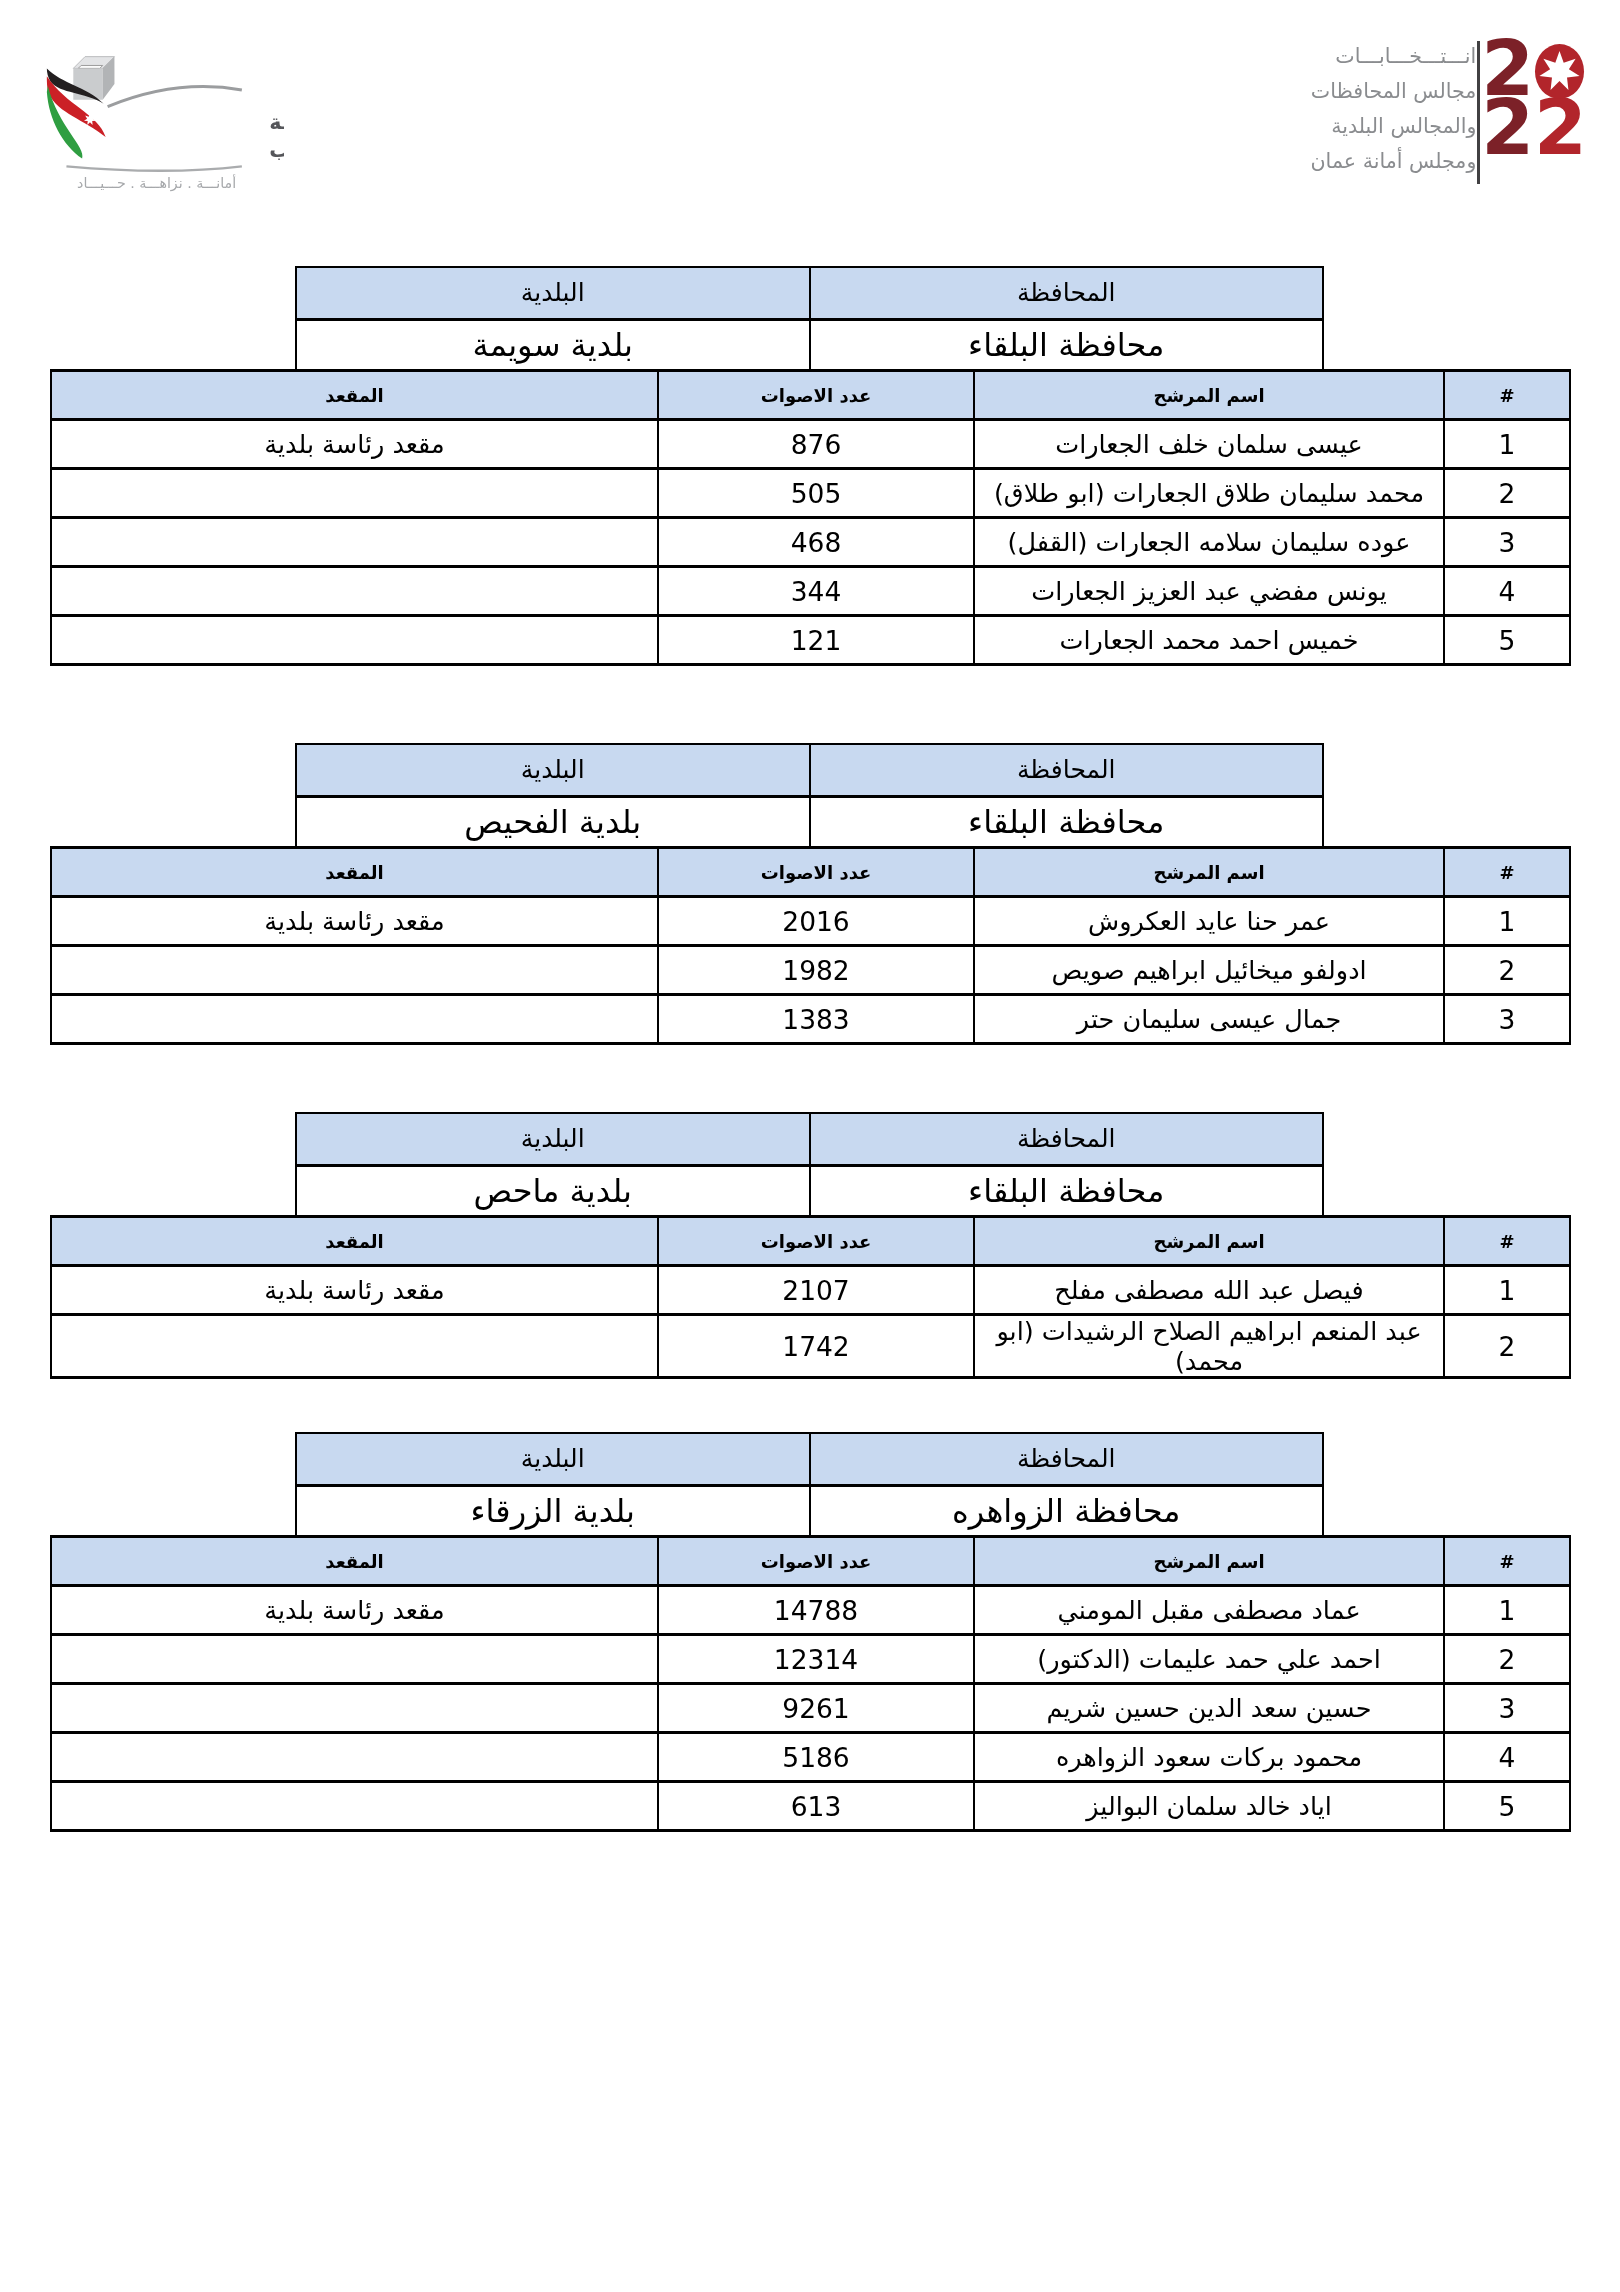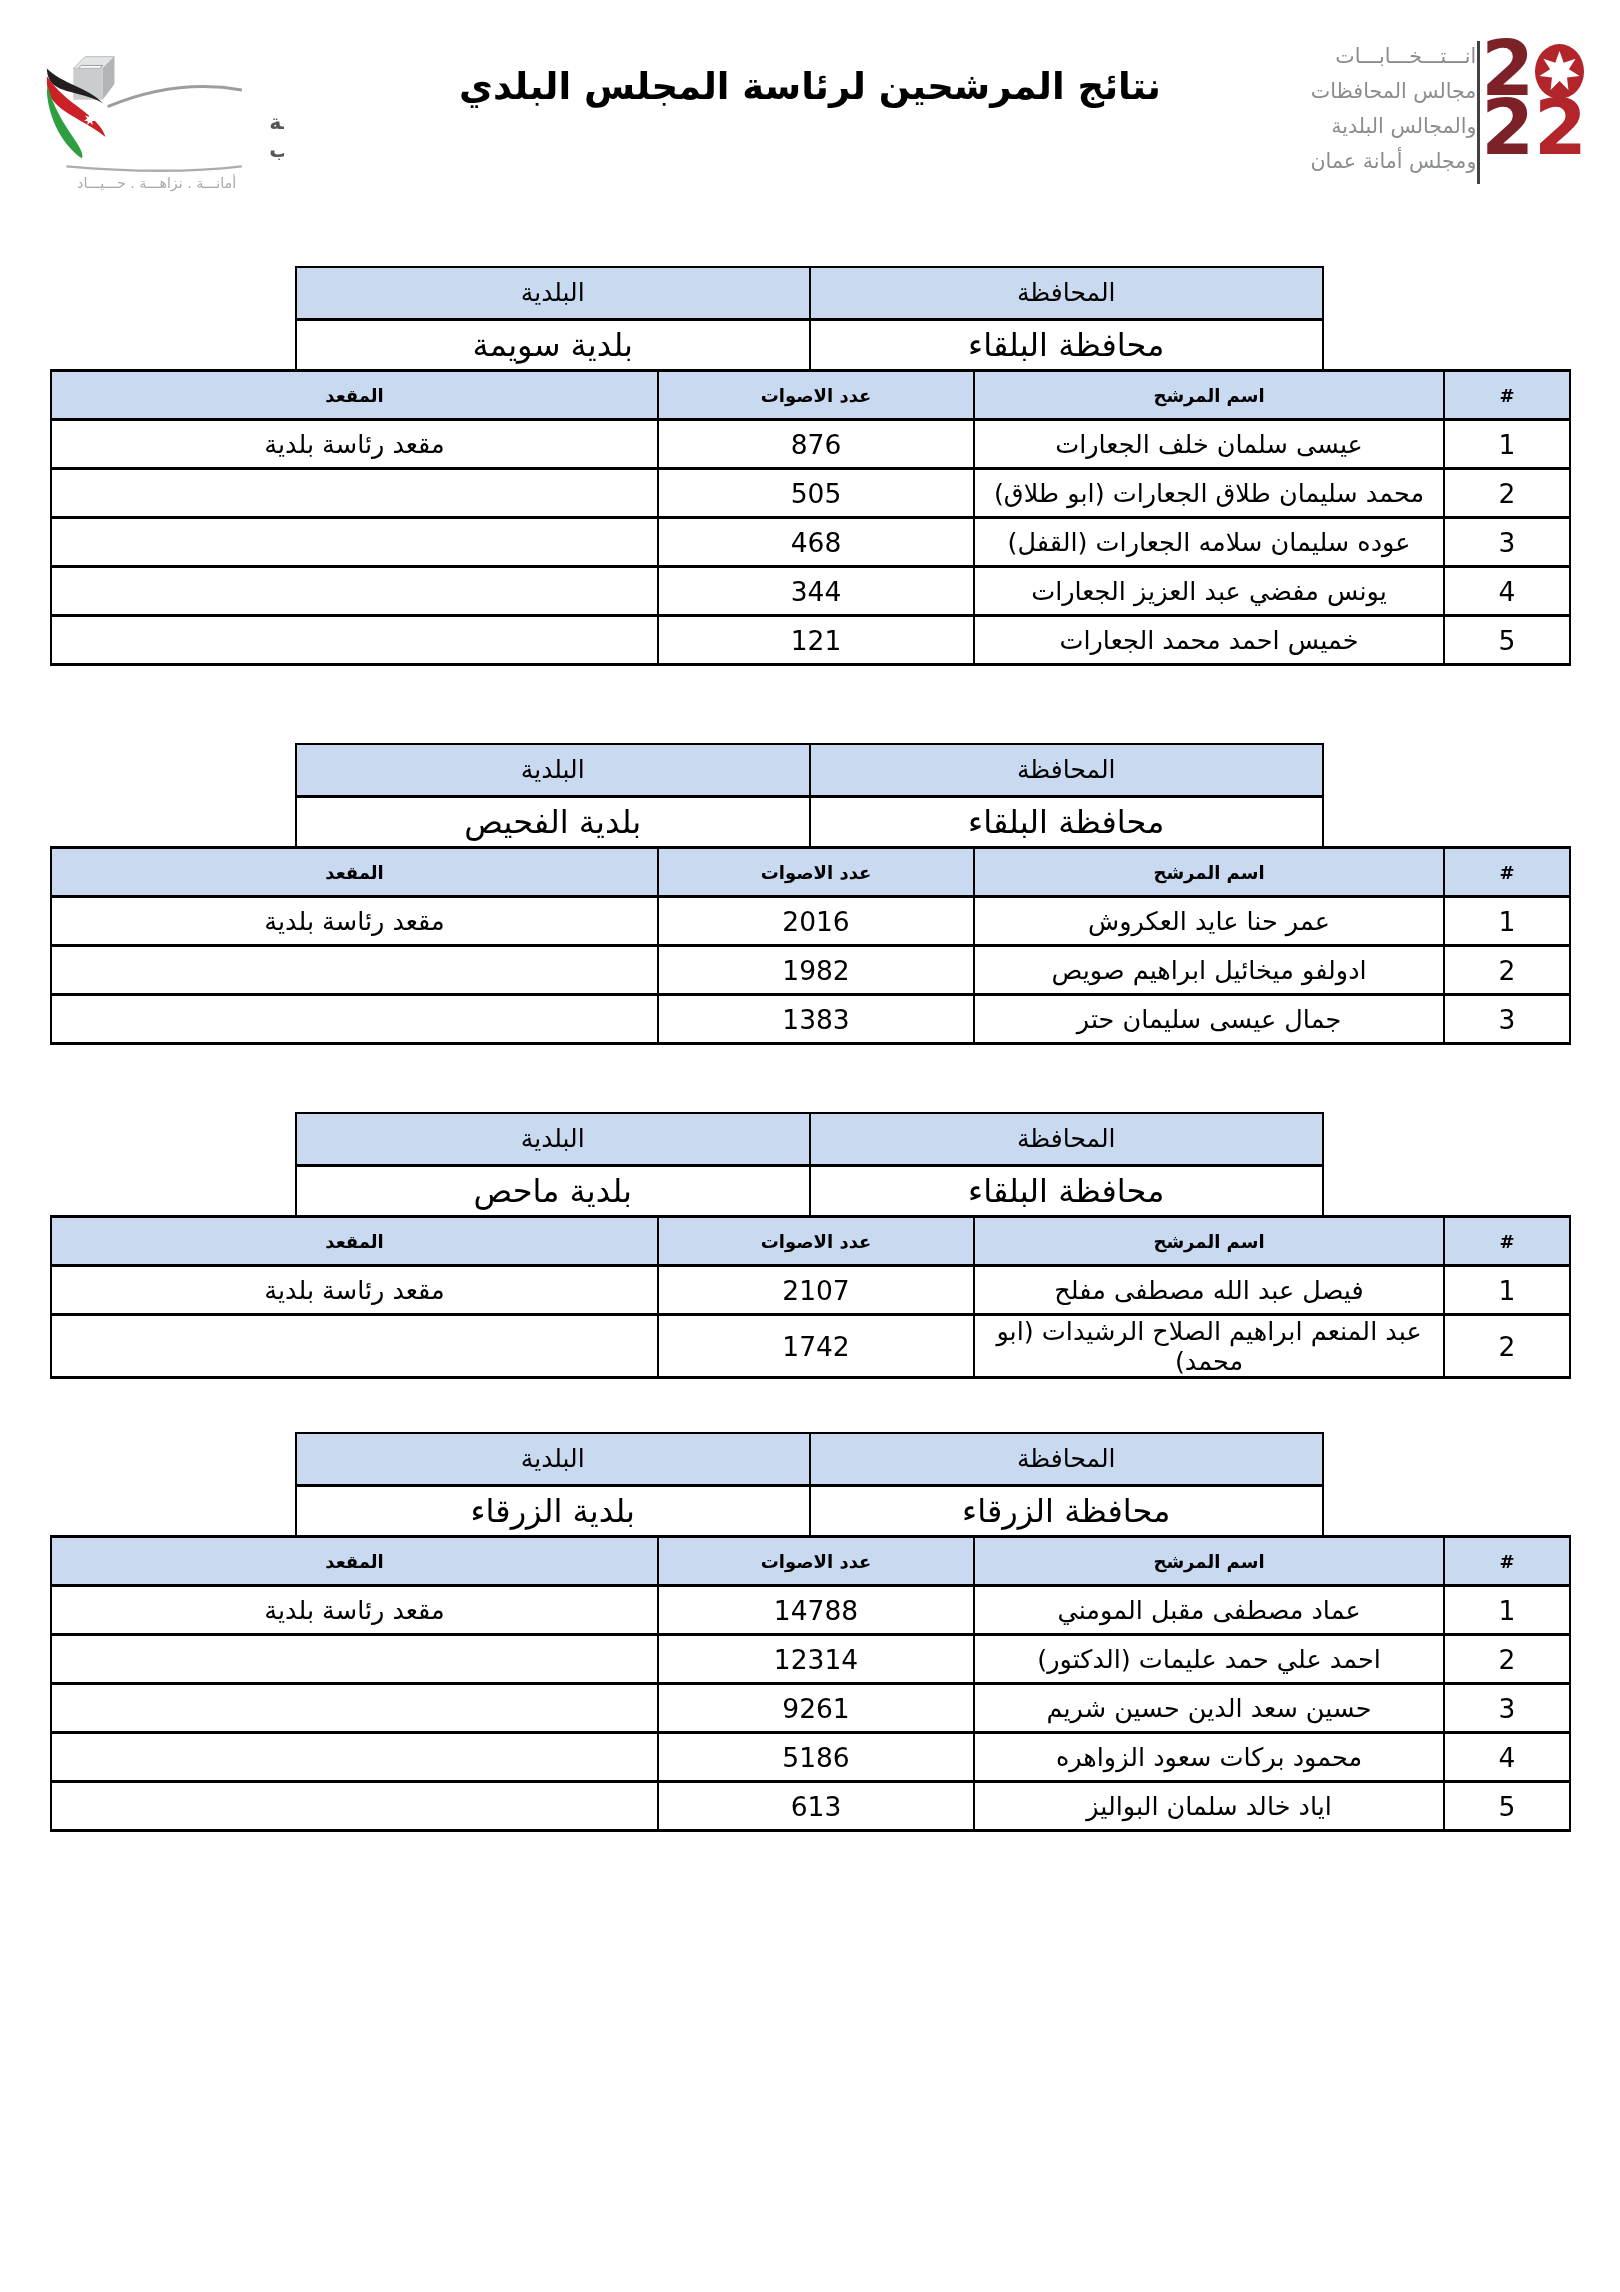--- a/index.html
+++ b/index.html
@@ -91,21 +91,20 @@
       <polygon fill="#ffffff" points="52,86.7 53.3,89.3 56.9,88.1 54.9,91.3 58.1,93.4 54.3,93.8 54.7,97.7 52,94.9 49.3,97.7 49.7,93.8 45.9,93.4 49.1,91.3 47.1,88.1 50.7,89.3"></polygon>
       <path d="M9,58 C20,100 48,120 44,132 C24,118 10,92 8,64 Z" fill="#2f9e41"></path>
     </g>
     <path d="M70,79 Q140,50 207,62" stroke="#9b9d9f" stroke-width="3" fill="none"></path>
     <text x="235" y="102" text-anchor="end" direction="rtl" font-size="21" font-weight="bold" fill="#55565a">الهيئة المســتقلــة</text>
     <text x="235" y="130" text-anchor="end" direction="rtl" font-size="21" font-weight="bold" fill="#55565a">لــلانتــخــاب</text>
     <path d="M28,140 Q130,149 207,140" stroke="#aaacae" stroke-width="2.5" fill="none"></path>
     <text x="120" y="162" text-anchor="middle" direction="rtl" font-size="14.5" fill="#a6a8ab">أمانـــة . نزاهـــة . حـــيـــاد</text>
   </svg>
 
-  <h1 class="doc-title">نتائج المرشحين لرئاسة المجلس البلدي</h1>
 
   <div class="e22">
     <div class="e22-text">
       <div class="sp">انـــتـــخـــابـــات</div>
       <div>مجالس المحافظات</div>
       <div>والمجالس البلدية</div>
       <div>ومجلس أمانة عمان</div>
     </div>
     <div class="e22-bar"></div>
     <div class="year">
@@ -291,21 +290,21 @@
   </section>
 
   <section class="group g4">
     <table class="small-table">
       <tbody>
         <tr>
           <th>المحافظة</th>
           <th>البلدية</th>
         </tr>
         <tr>
-          <td>محافظة الزرقاء</td>
+          <td>محافظة الزواهره</td>
           <td>بلدية الزرقاء</td>
         </tr>
       </tbody>
     </table>
     <table class="main-table">
       <colgroup>
             <col class="c-rank">
             <col class="c-name">
             <col class="c-votes">
             <col class="c-seat">

